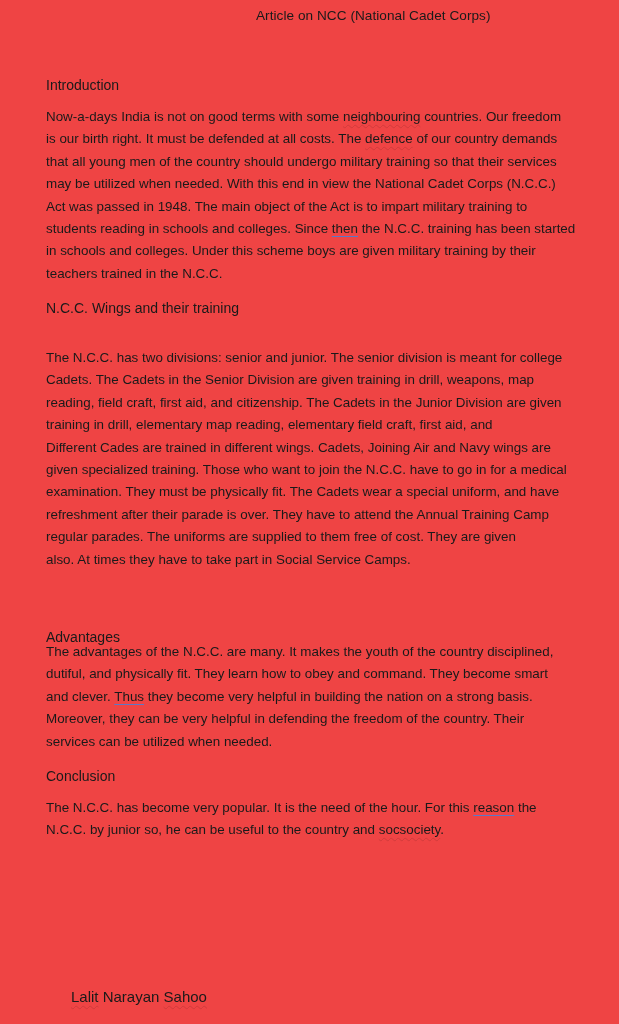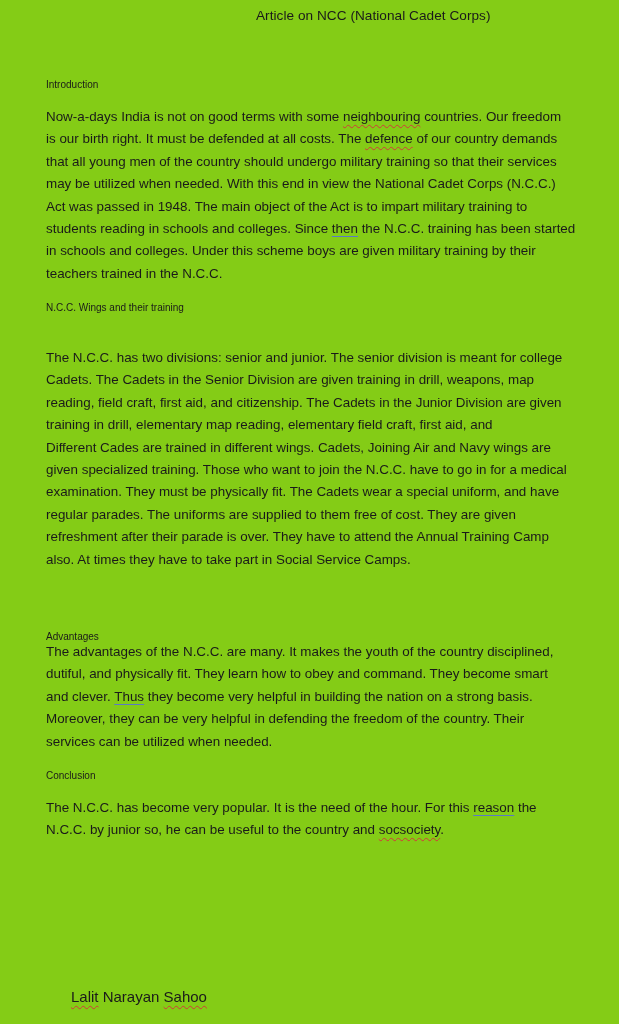--- a/index.html
+++ b/index.html
@@ -13,37 +13,37 @@
       position: relative;
       overflow: hidden;
       font-family: "Liberation Sans", "DejaVu Sans", sans-serif;
       color: #1a1a1a;
       font-size: 13.4px;
     }
     .page {
       position: absolute;
       left: 0; top: 0;
       width: 619px; height: 1024px;
-      background: #84cc16;
+      background: #ef4444;
     }
     .title {
       position: absolute;
       top: 8px;
       left: 256px;
       font-size: 13.6px;
       white-space: nowrap;
       letter-spacing: 0.05px;
     }
     .block {
       position: absolute;
       left: 46px;
       width: 530px;
     }
     .heading {
-      font-size: 10px;
+      font-size: 14px;
       line-height: 22px;
       white-space: nowrap;
     }
     .para {
       font-size: 13.4px;
       line-height: 22.4px;
     }
     .line {
       display: block;
       white-space: nowrap;
@@ -89,22 +89,22 @@
 
   <div class="block heading" style="top:297px;">N.C.C. Wings and their training</div>
   <div class="block para" style="top:347px;">
     <span class="line">The N.C.C. has two divisions: senior and junior. The senior division is meant for college</span>
     <span class="line">Cadets. The Cadets in the Senior Division are given training in drill, weapons, map</span>
     <span class="line">reading, field craft, first aid, and citizenship. The Cadets in the Junior Division are given</span>
     <span class="line">training in drill, elementary map reading, elementary field craft, first aid, and</span>
     <span class="line">Different Cades are trained in different wings. Cadets, Joining Air and Navy wings are</span>
     <span class="line">given specialized training. Those who want to join the N.C.C. have to go in for a medical</span>
     <span class="line">examination. They must be physically fit. The Cadets wear a special uniform, and have</span>
+    <span class="line">refreshment after their parade is over. They have to attend the Annual Training Camp</span>
     <span class="line">regular parades. The uniforms are supplied to them free of cost. They are given</span>
-    <span class="line">refreshment after their parade is over. They have to attend the Annual Training Camp</span>
     <span class="line">also. At times they have to take part in Social Service Camps.</span>
   </div>
 
   <div class="block heading" style="top:626px;">Advantages</div>
   <div class="block para" style="top:641px;">
     <span class="line">The advantages of the N.C.C. are many. It makes the youth of the country disciplined,</span>
     <span class="line">dutiful, and physically fit. They learn how to obey and command. They become smart</span>
     <span class="line"><span>and clever. </span><span class="grammar">Thus</span><span> they become very helpful in building the nation on a strong basis.</span></span>
     <span class="line">Moreover, they can be very helpful in defending the freedom of the country. Their</span>
     <span class="line">services can be utilized when needed.</span>

